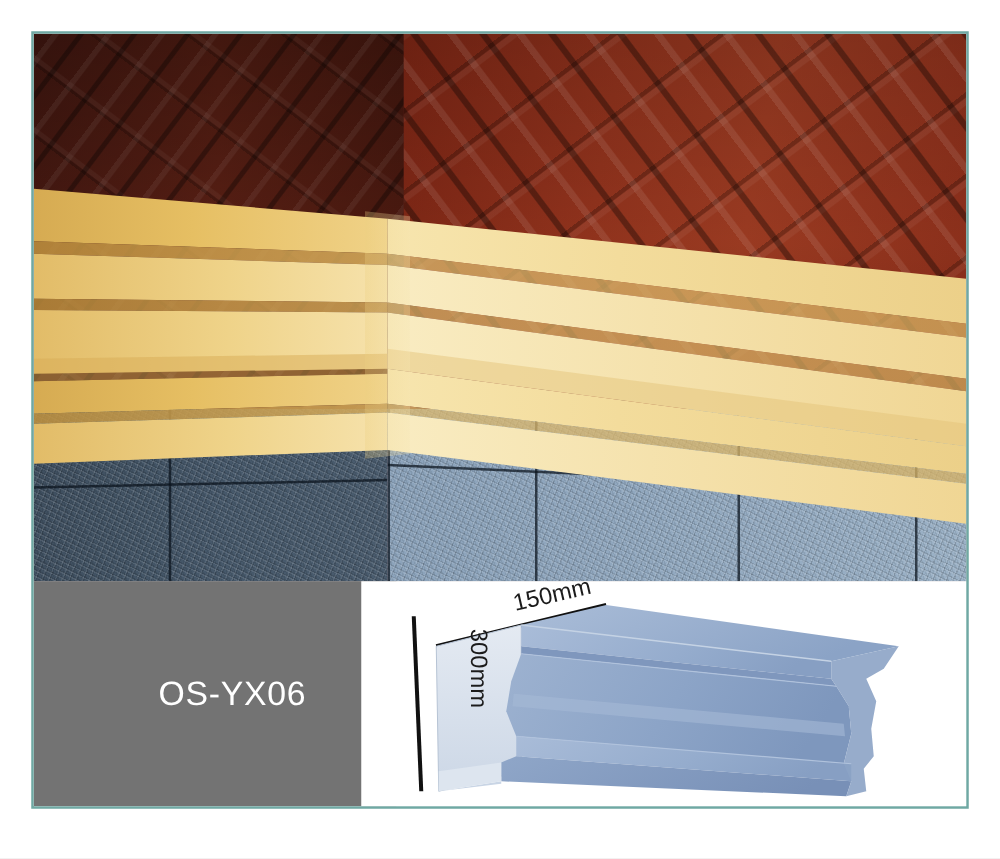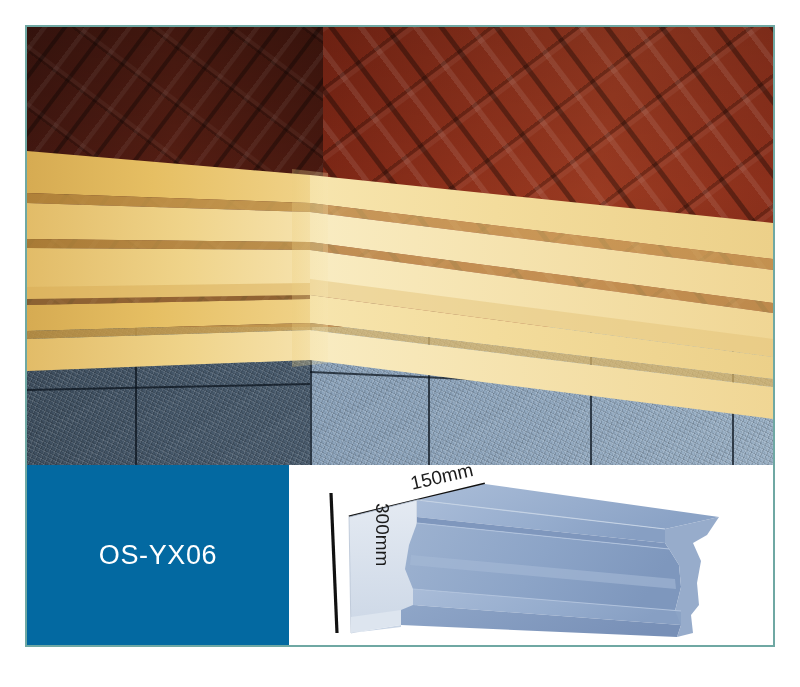--- a/index.html
+++ b/index.html
@@ -130,24 +130,25 @@
   
   #bottom-row {
     position: absolute;
     left: 0; top: 438px;
     width: 746px; height: 180px;
   }
   #code-panel {
     position: absolute;
     left: 0; top: 0;
     width: 262px; height: 180px;
-    background: #0369a1;
+    background: #737373;
     display: flex;
     align-items: center;
     justify-content: center;
+    padding-left: 28px;
   }
   #code-text {
     color: #ffffff;
     font-size: 27px;
     letter-spacing: 0.6px;
     font-family: "Liberation Sans", sans-serif;
   }
   #spec-panel {
     position: absolute;
     left: 262px; top: 0;

